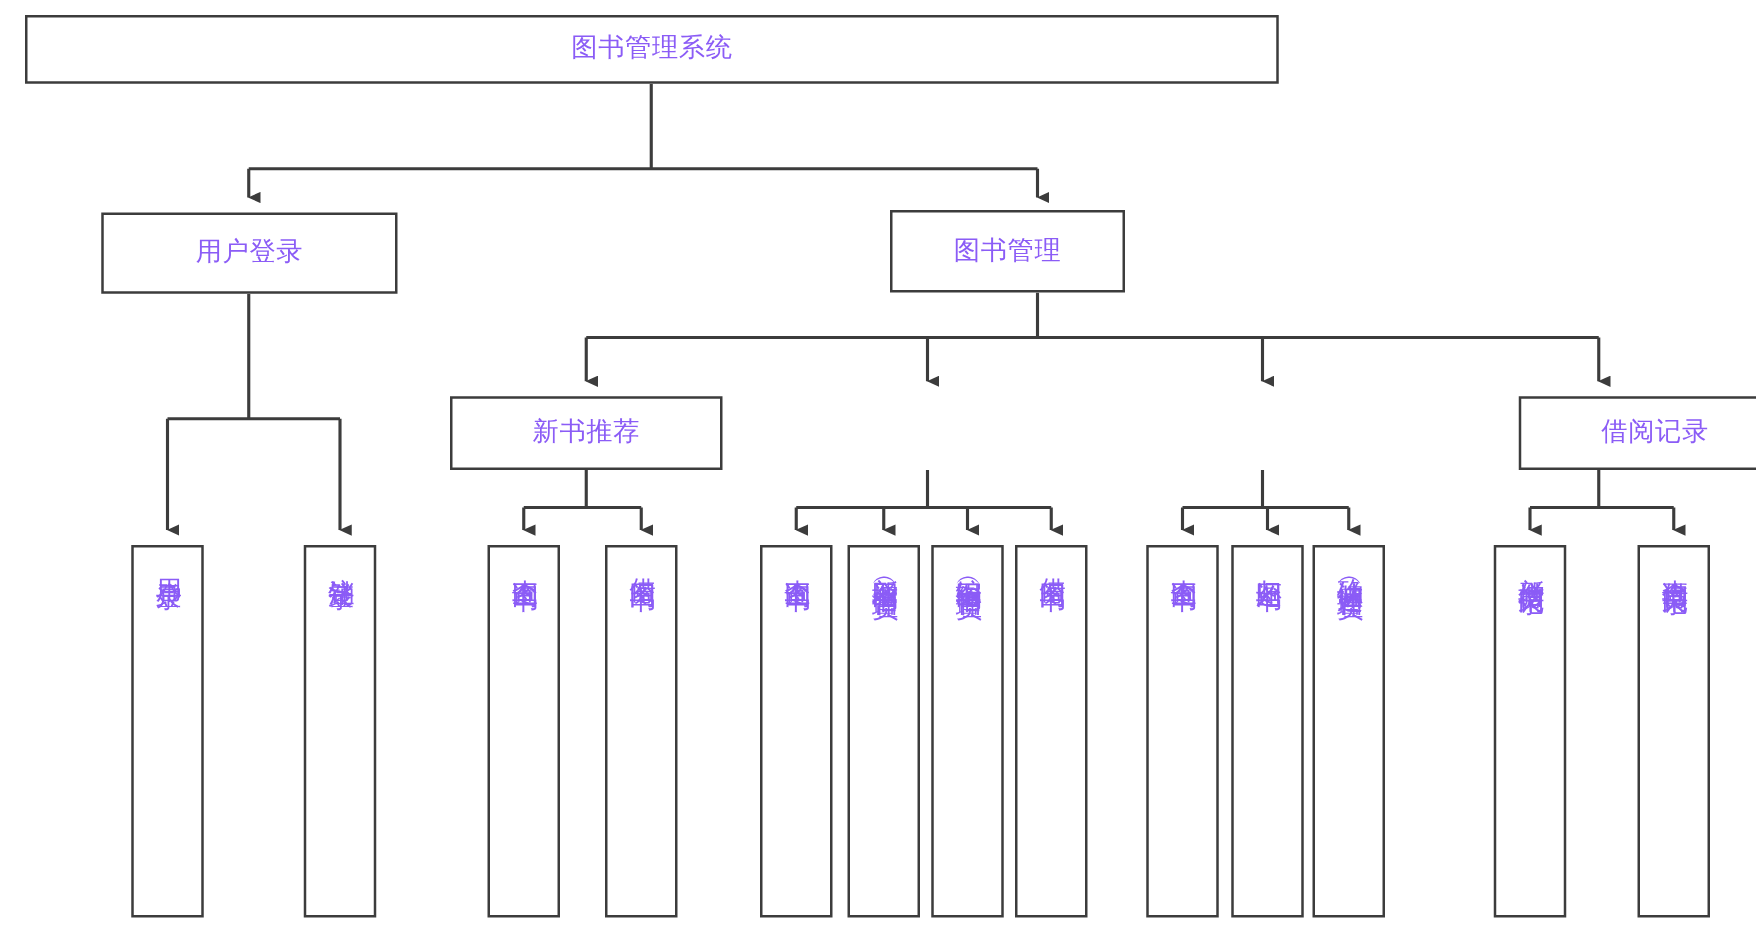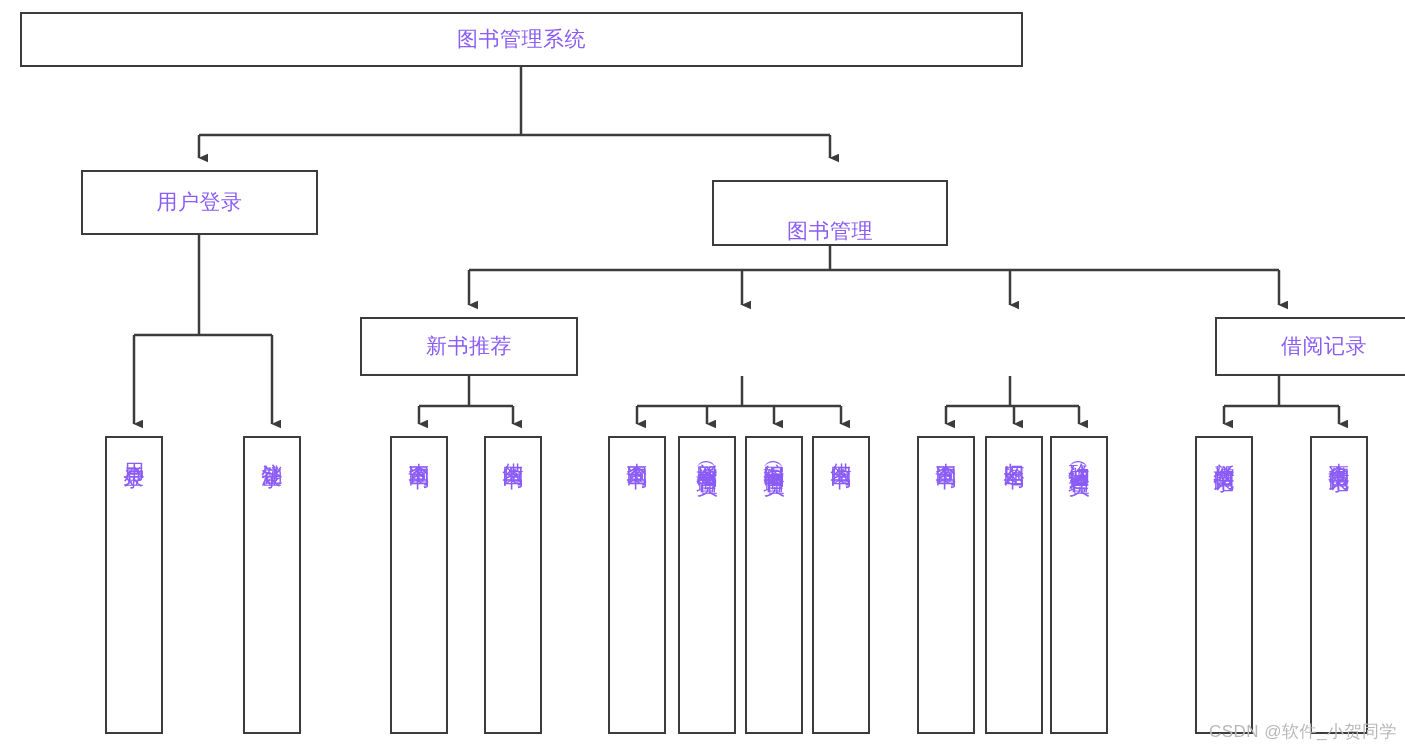--- a/index.html
+++ b/index.html
@@ -124,21 +124,21 @@
     </g>
   </svg>
 
   <div class="node horiz" style="left:20px; top:12px; width:1003px; height:55px;">
     <span class="label">图书管理系统</span>
   </div>
 
   <div class="node horiz" style="left:81px; top:170px; width:237px; height:65px;">
     <span class="label">用户登录</span>
   </div>
-  <div class="node horiz" style="left:712px; top:180px; width:236px; height:66px;align-items:flex-end;">
+  <div class="node horiz" style="left:712px; top:168px; width:188px; height:66px;">
     <span class="label">图书管理</span>
   </div>
 
   <div class="node horiz" style="left:360px; top:317px; width:218px; height:59px;">
     <span class="label">新书推荐</span>
   </div>
   <div class="node horiz" style="left:1170px; top:317px; width:218px; height:59px;margin-left:45px;">
     <span class="label">借阅记录</span>
   </div>
 
@@ -179,14 +179,13 @@
     <span class="label">确认归还（管理员）</span>
   </div>
 
   <div class="node vert" style="left:1195px; top:436px; width:58px; height:298px;">
     <span class="label">新增借阅记录</span>
   </div>
   <div class="node vert" style="left:1310px; top:436px; width:58px; height:298px;">
     <span class="label">查询借阅记录</span>
   </div>
 
-  <div id="watermark">CSDN @软件_小贺同学</div>
 </div>
 
 </body></html>

